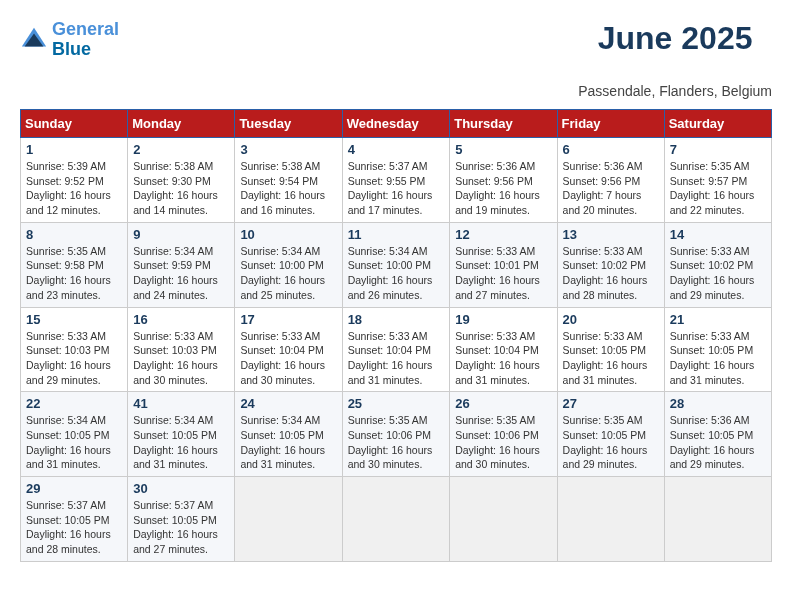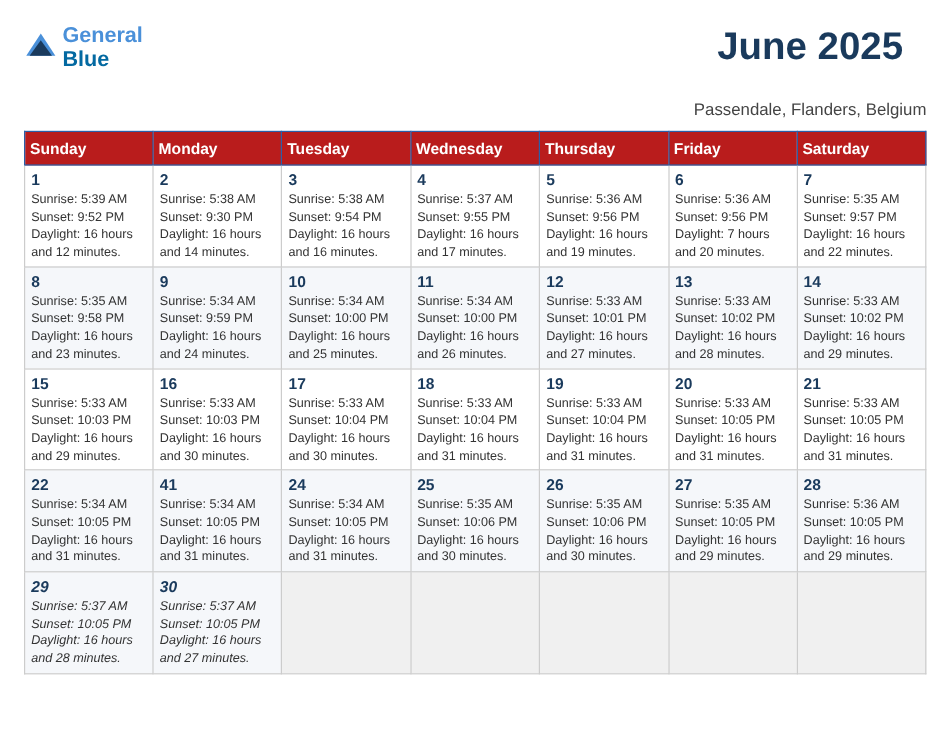--- a/index.html
+++ b/index.html
@@ -89,21 +89,20 @@
       background: #f0f0f0 !important;
     }
     .calendar tbody tr:nth-child(odd) td {
       background: #ffffff;
     }
     .calendar tbody tr:nth-child(even) td {
       background: #f5f7fa;
     }
     .calendar tbody tr:last-child td {
       background: #f5f7fa;
-      font-style: italic;
     }
   </style>
 </head>
 <body>
 
 <div class="header-area">
   <div class="logo">
     <svg class="logo-icon" viewBox="0 0 30 30">
       <polygon points="15,2 28,22 2,22" fill="#4a90d9"></polygon>
       <polygon points="15,8 25,22 5,22" fill="#1a3a5c"></polygon>

